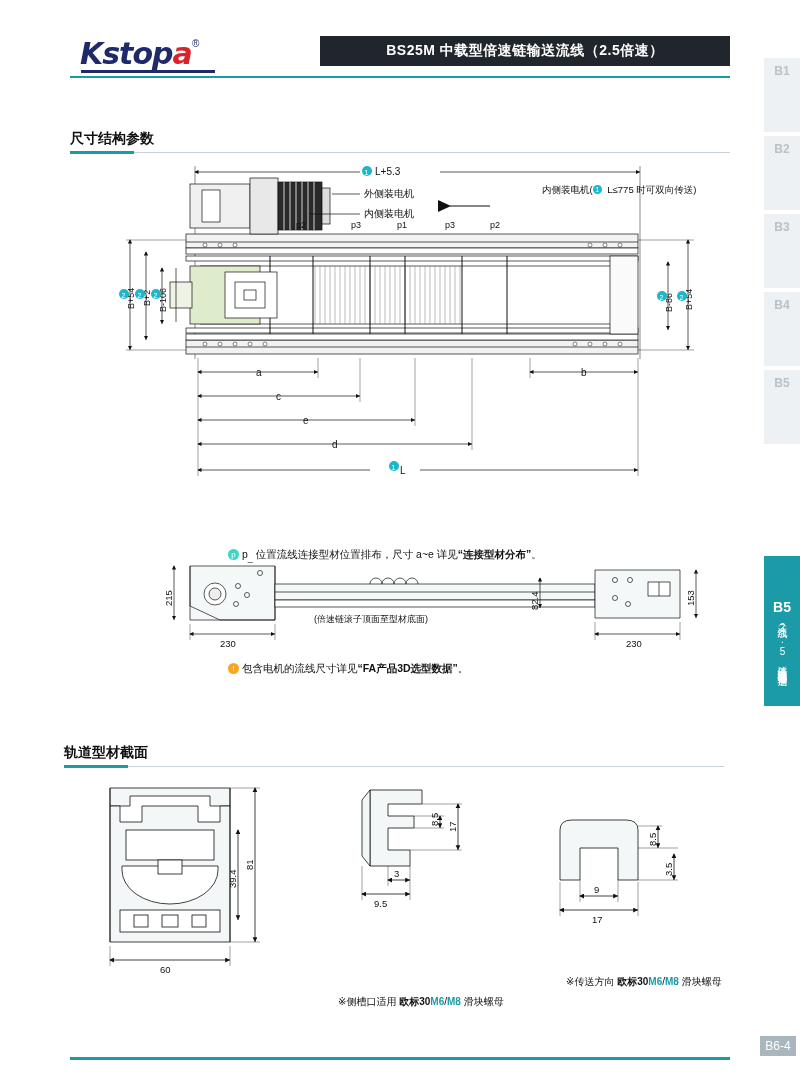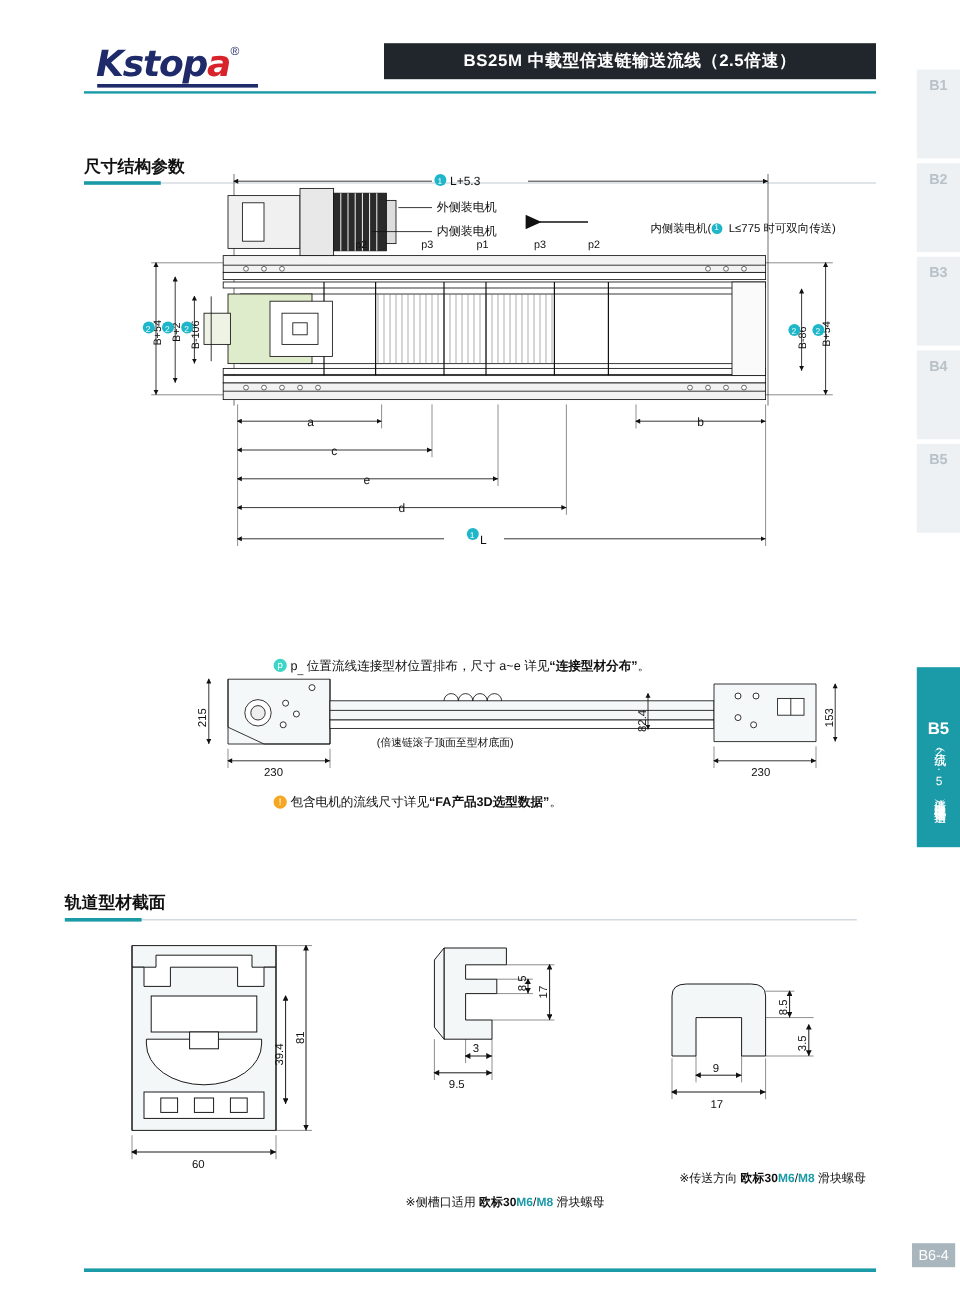--- a/index.html
+++ b/index.html
@@ -113,21 +113,21 @@
     <div class="hdr-bar">BS25M 中载型倍速链输送流线（2.5倍速）</div>
   </div>
 
   <div class="sect" style="left:70px;top:108px;width:660px;">
     <span>尺寸结构参数</span>
     <span class="rule">
         <b></b>
       </span>
   </div>
 
-  <div class="canvas" style="left:70px;top:123px;">
+  <div class="canvas" style="left:70px;top:144px;">
     <svg width="660" height="370" viewBox="0 0 660 370">
       <defs>
         <marker id="ar" markerWidth="7" markerHeight="7" refX="6" refY="3" orient="auto">
           <path d="M0,0 L6,3 L0,6 z" fill="#111"></path>
         </marker>
         <marker id="arS" markerWidth="7" markerHeight="7" refX="1" refY="3" orient="auto">
           <path d="M6,0 L0,3 L6,6 z" fill="#111"></path>
         </marker>
         <marker id="arBig" markerWidth="12" markerHeight="10" refX="1" refY="5" orient="auto">
           <path d="M11,0 L0,5 L11,10 z" fill="#111"></path>
@@ -377,21 +377,21 @@
         <text transform="translate(468,62) rotate(-90)">82.4</text>
         <text x="244" y="74" font-size="9">(倍速链滚子顶面至型材底面)</text>
       </g>
     </svg>
   </div>
 
   <div class="note" style="left:228px;top:662px;">
     <span class="dot orange">!</span><span>包含电机的流线尺寸详见</span><span class="bold">“FA产品3D选型数据”</span><span>。</span>
   </div>
 
-  <div class="sect" style="left:54px;top:722px;width:660px;">
+  <div class="sect" style="left:64px;top:722px;width:660px;">
     <span>轨道型材截面</span>
     <span class="rule">
         <b></b>
       </span>
   </div>
 
   <div class="canvas" style="left:70px;top:770px;">
     <svg width="660" height="230" viewBox="0 0 660 230">
       <g stroke="#111" fill="none" stroke-width="0.8">
 

